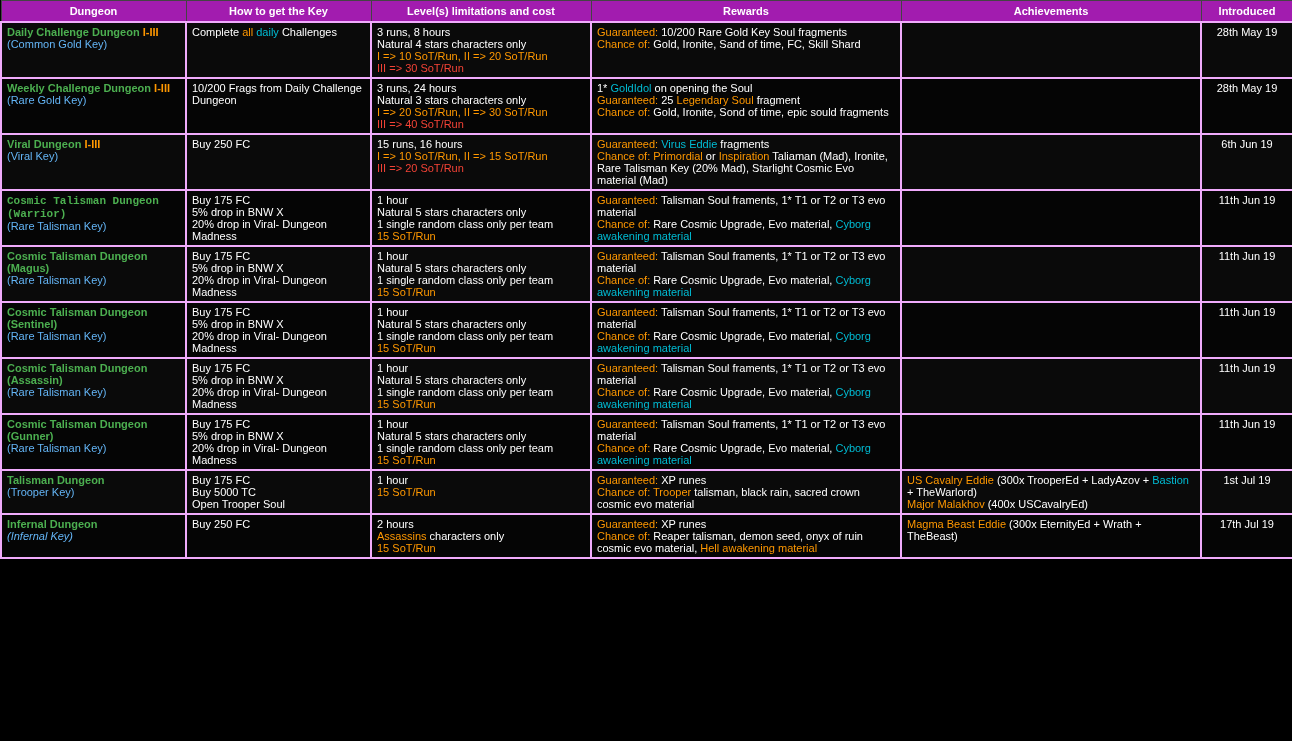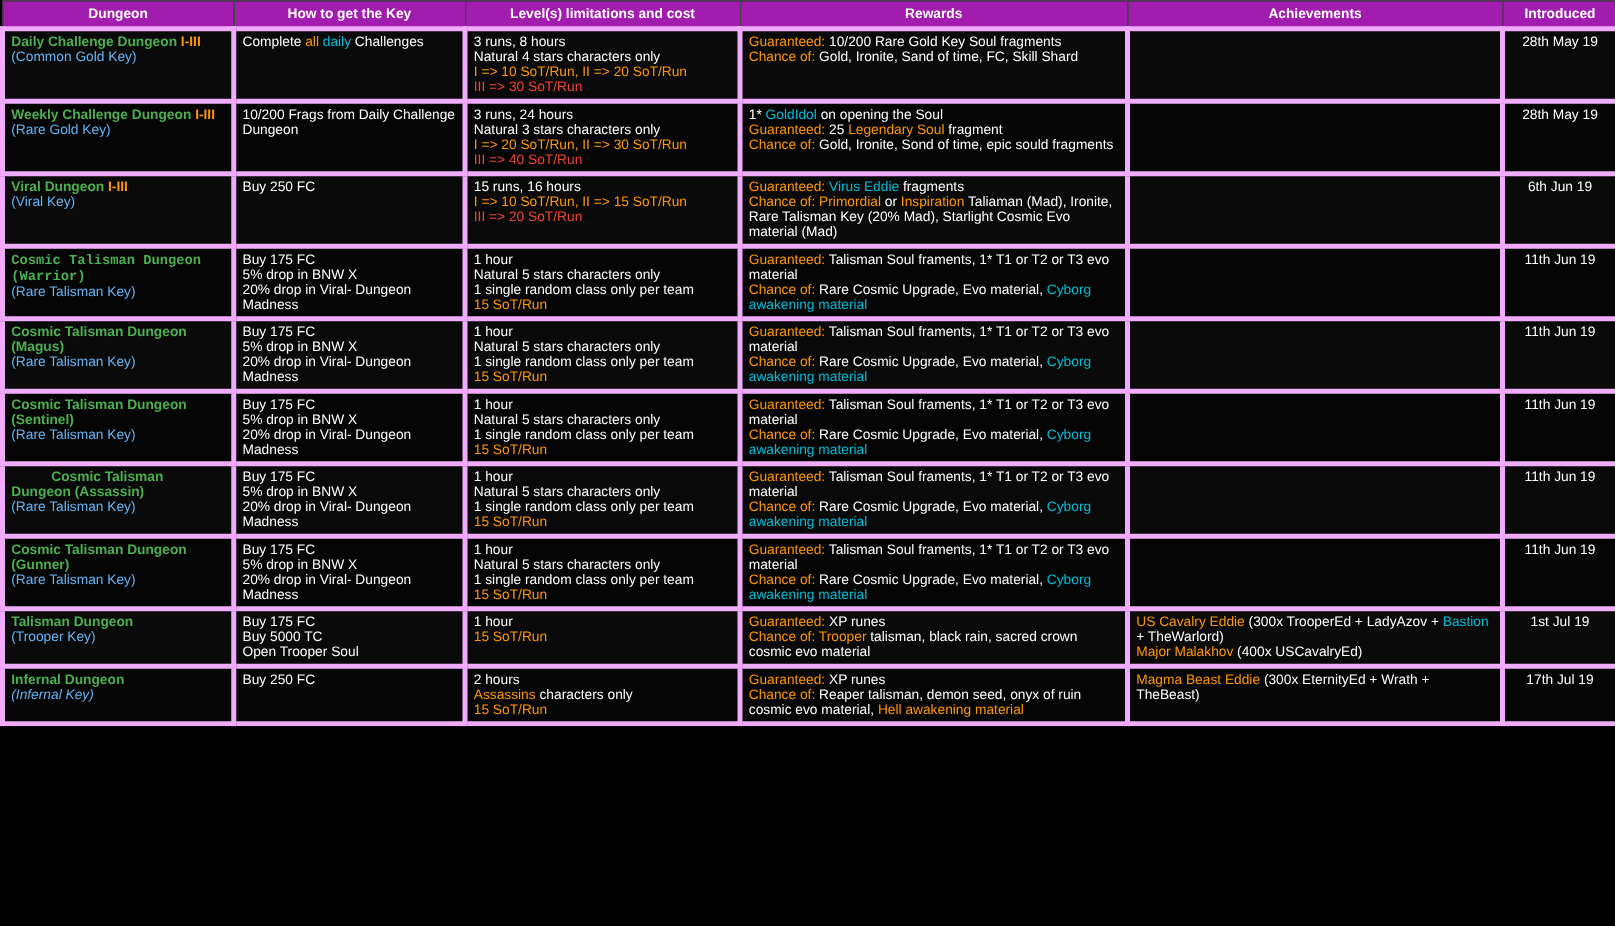--- a/index.html
+++ b/index.html
@@ -17,21 +17,21 @@
     th {
       background: #a21caf;
       color: #fff;
       border: 1px solid #444;
       padding: 4px 5px;
       text-align: center;
       font-size: 11px;
       font-weight: bold;
     }
     td {
-      border: 4px solid #f0abfc;
+      border: 2px solid #f0abfc;
       padding: 3px 5px;
       vertical-align: top;
       font-size: 11px;
       background: #000;
     }
     tr:nth-child(odd) td { background: #0a0a0a; }
     tr:nth-child(even) td { background: #050505; }
     .col-dungeon { width: 185px; }
     .col-key { width: 185px; }
     .col-level { width: 220px; }
@@ -112,21 +112,21 @@
       </tr>
       <tr>
         <td><span style="color:#4caf50;font-weight:bold;">Cosmic Talisman Dungeon (Sentinel)</span><br><span style="color:#64b5f6;">(Rare Talisman Key)</span></td>
         <td>Buy 175 FC<br>5% drop in BNW X<br>20% drop in Viral- Dungeon Madness</td>
         <td>1 hour<br>Natural 5 stars characters only<br>1 single random class only per team<br><span class="highlight-orange">15 SoT/Run</span></td>
         <td><span class="guaranteed">Guaranteed:</span> Talisman Soul framents, 1* T1 or T2 or T3 evo material<br><span class="chance">Chance of:</span> Rare Cosmic Upgrade, Evo material, <span class="highlight-cyan">Cyborg awakening material</span></td>
         <td></td>
         <td style="text-align: center;">11th Jun 19</td>
       </tr>
       <tr>
-        <td><span style="color:#4caf50;font-weight:bold;margin-left:32px;">Cosmic Talisman Dungeon (Assassin)</span><br><span style="color:#64b5f6;">(Rare Talisman Key)</span></td>
+        <td><span style="color:#4caf50;font-weight:bold;">Cosmic Talisman Dungeon (Assassin)</span><br><span style="color:#64b5f6;">(Rare Talisman Key)</span></td>
         <td>Buy 175 FC<br>5% drop in BNW X<br>20% drop in Viral- Dungeon Madness</td>
         <td>1 hour<br>Natural 5 stars characters only<br>1 single random class only per team<br><span class="highlight-orange">15 SoT/Run</span></td>
         <td><span class="guaranteed">Guaranteed:</span> Talisman Soul framents, 1* T1 or T2 or T3 evo material<br><span class="chance">Chance of:</span> Rare Cosmic Upgrade, Evo material, <span class="highlight-cyan">Cyborg awakening material</span></td>
         <td></td>
         <td style="text-align: center;">11th Jun 19</td>
       </tr>
       <tr>
         <td><span style="color:#4caf50;font-weight:bold;margin-top:28px;">Cosmic Talisman Dungeon (Gunner)</span><br><span style="color:#64b5f6;">(Rare Talisman Key)</span></td>
         <td>Buy 175 FC<br>5% drop in BNW X<br>20% drop in Viral- Dungeon Madness</td>
         <td>1 hour<br>Natural 5 stars characters only<br>1 single random class only per team<br><span class="highlight-orange">15 SoT/Run</span></td>

